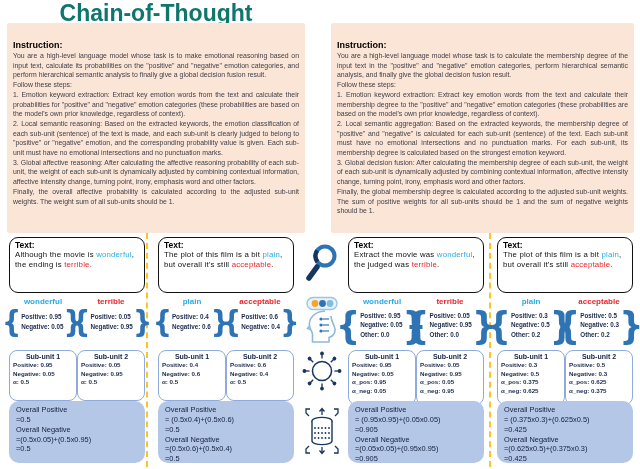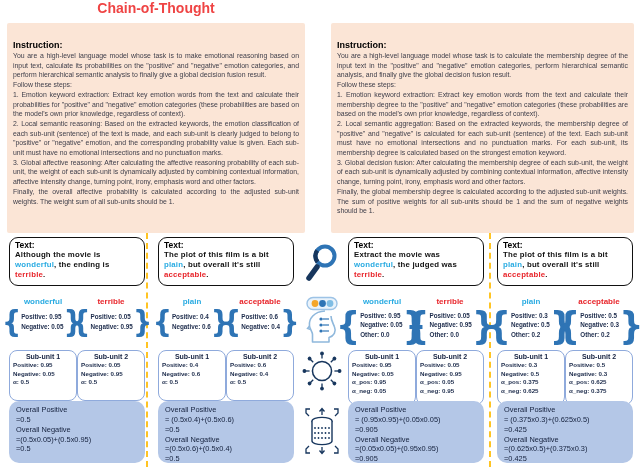--- a/index.html
+++ b/index.html
@@ -1,31 +1,31 @@
 <!DOCTYPE html>
 <html><head>
 <meta charset="utf-8">
 <style>
   html,body{margin:0;padding:0;background:#fff;}
   .fig{position:relative;width:640px;height:469px;background:#fff;
        font-family:"Liberation Sans",sans-serif;overflow:hidden;}
   .abs{position:absolute;box-sizing:border-box;}
 
-  .method-title{top:0px;width:312px;text-align:center;font-size:14px;font-weight:bold;color:#ef4444;}
+  .method-title{top:0px;width:312px;text-align:center;font-size:23px;font-weight:bold;color:#0f766e;}
 
   .instruction{top:23px;height:210px;background:#FBE5D6;border-radius:2px;padding:4px 6px;overflow:hidden;}
   .instruction h3{margin:13px 0 1px 0;font-size:9px;font-weight:bold;color:#000;}
   .instruction p{margin:0;font-size:6.9px;line-height:9.7px;color:#3d3d49;text-align:justify;}
 
   .divider{top:233px;height:234px;width:0;border-left:2px dashed #FFC423;}
 
   .col{width:136px;}
-  .textbox{top:237px;height:49px;border:1.6px solid #111;border-radius:9px;background:#fff;padding:2px 5px;}
+  .textbox{top:237px;height:56px;border:1.6px solid #111;border-radius:9px;background:#fff;padding:2px 5px;}
   .textbox .tlabel{font-size:8.5px;font-weight:bold;color:#000;}
-  .textbox .tbody{font-size:7.8px;font-weight:bold;color:#111;letter-spacing:0.2px;line-height:1.3;}
+  .textbox .tbody{font-size:7.8px;font-weight:normal;color:#111;letter-spacing:0.2px;line-height:1.3;}
   .kw1{color:#29ABE2;}
   .kw2{color:#E8242A;}
 
   .kwrow{top:297px;display:flex;}
   .kwrow span{flex:1;text-align:center;font-size:8px;font-weight:bold;}
 
   .bracerow{top:308px;display:flex;justify-content:space-between;}
   .bracebox{display:flex;align-items:center;width:49%;justify-content:center;}
   .brace{font-family:"DejaVu Sans",sans-serif;color:#2E74B5;font-weight:bold;line-height:1;transform:scaleY(1.1);}
   .b2 .brace{font-size:27px;}

